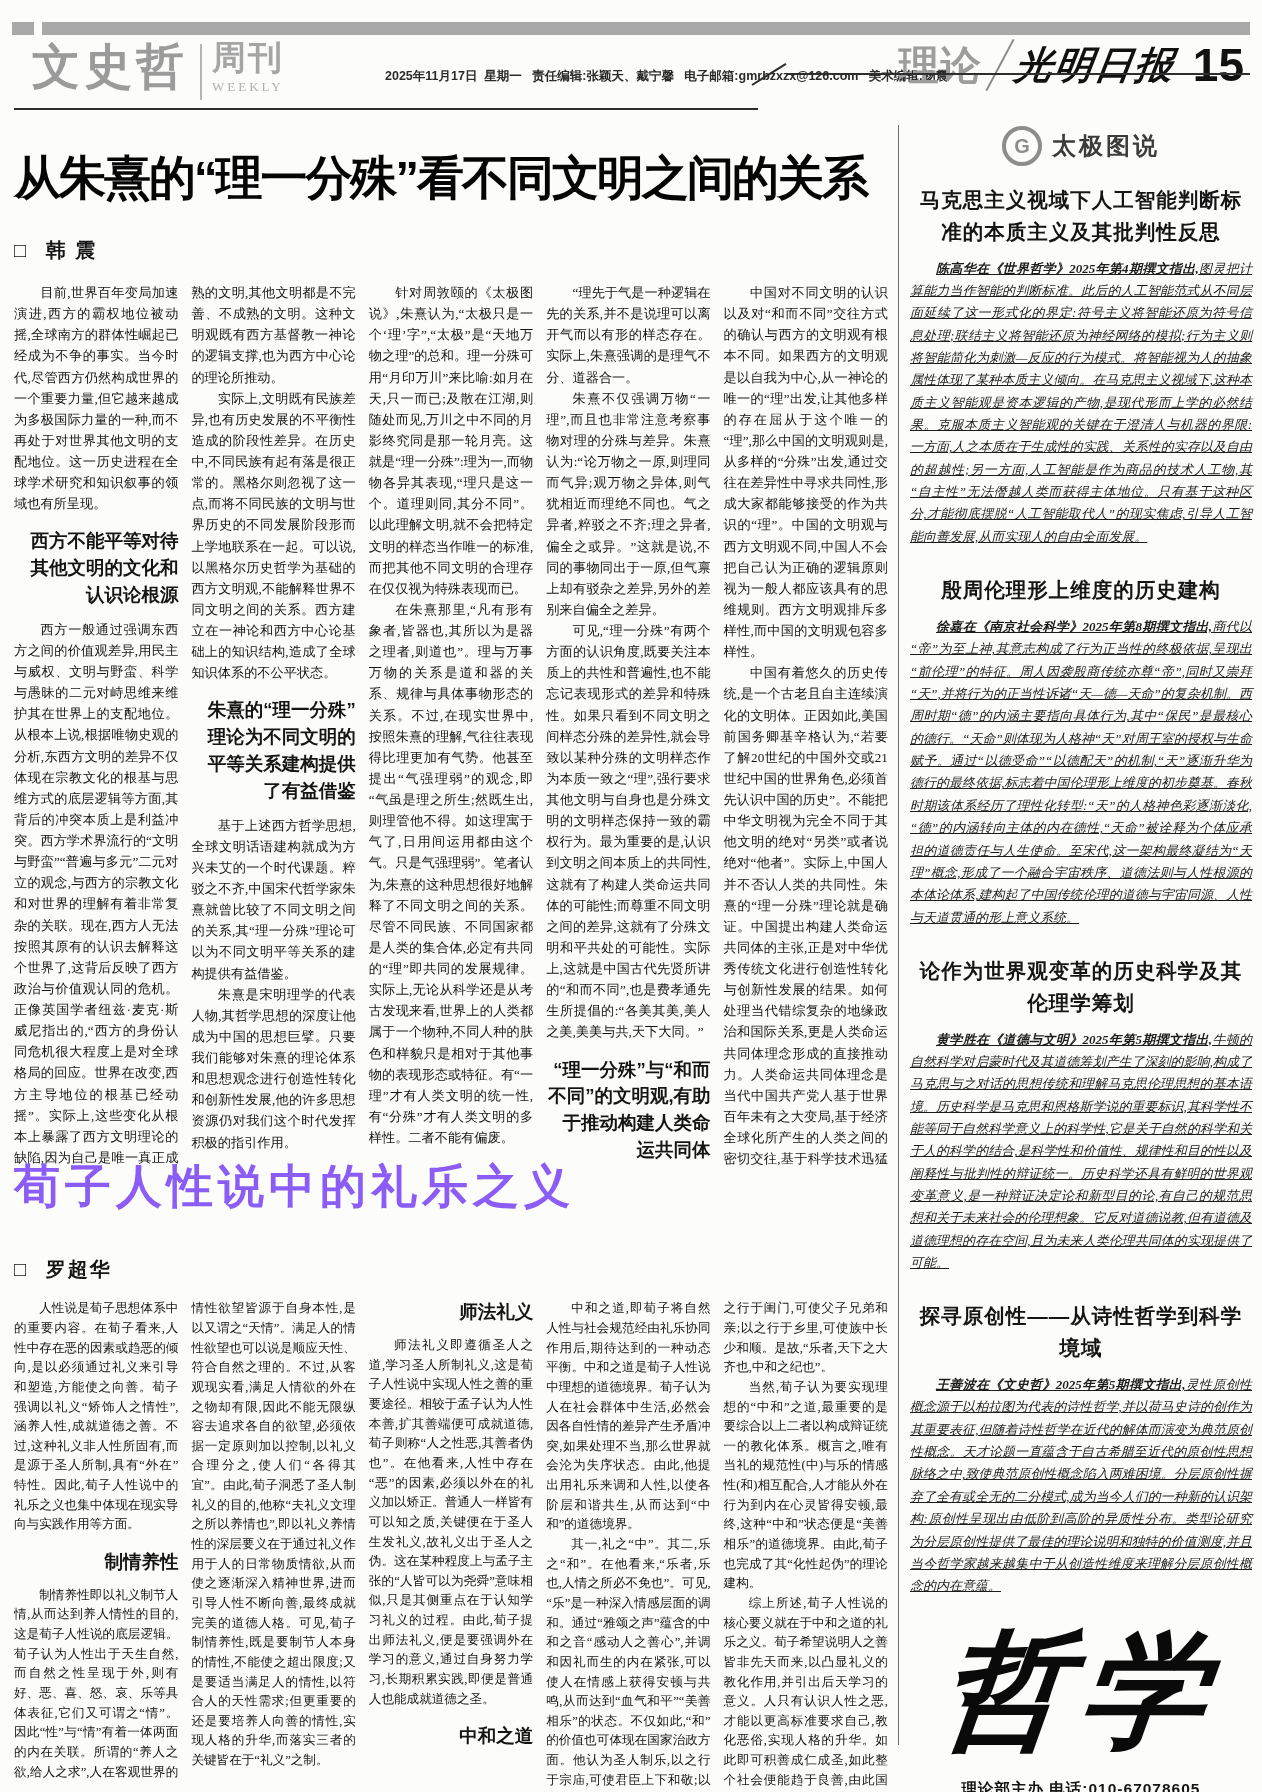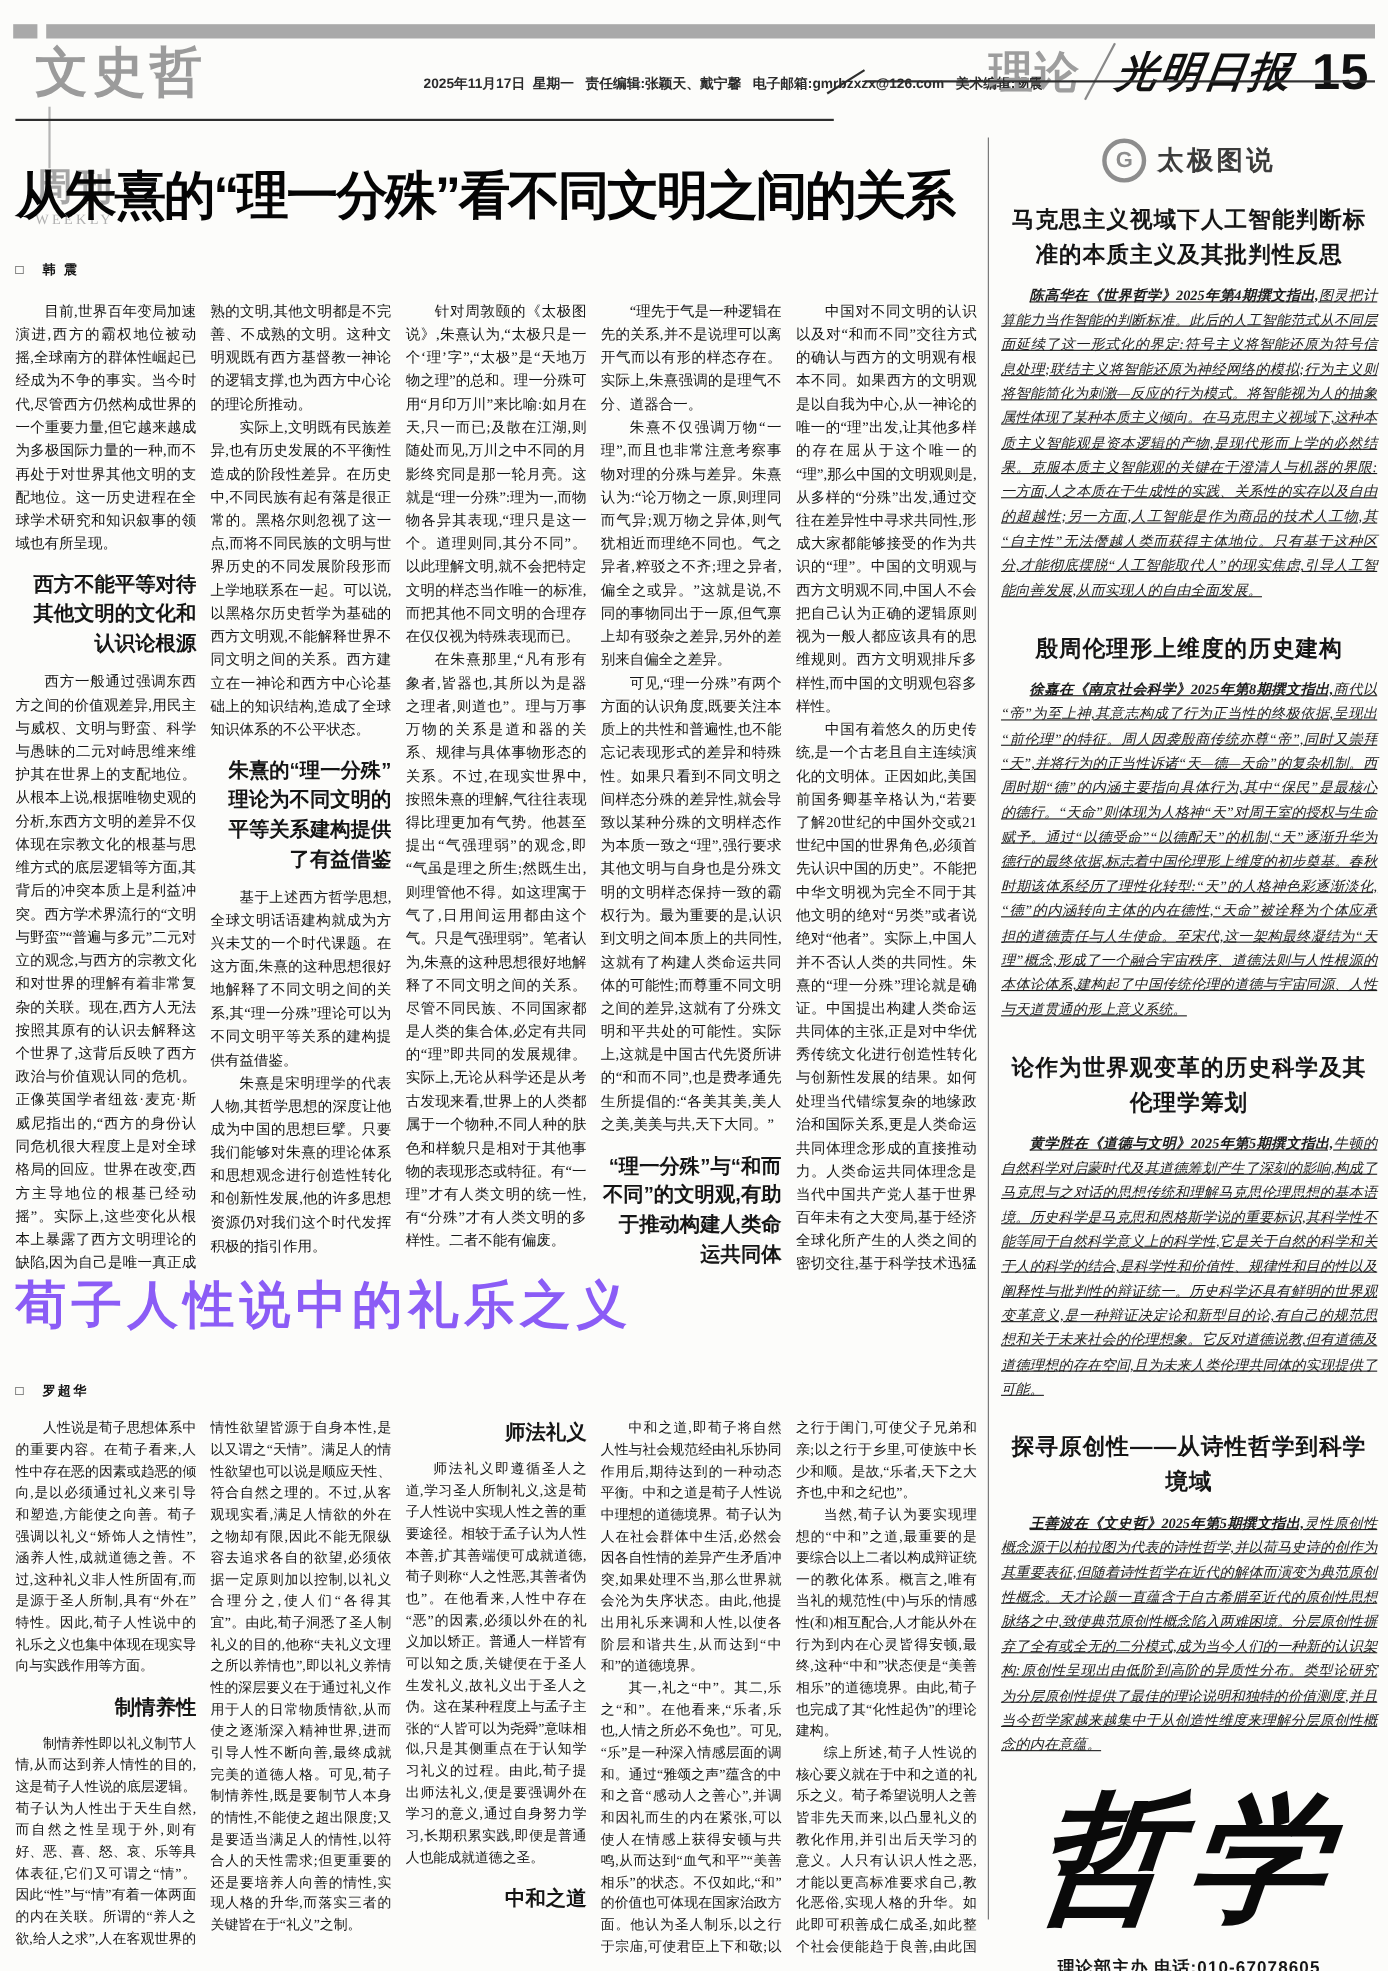--- a/index.html
+++ b/index.html
@@ -3,21 +3,21 @@
 <meta charset="utf-8">
 <style>
   html,body{margin:0;padding:0;background:#e8e8e4;}
   .page{position:relative;width:1262px;height:1792px;margin:0 auto;background:#fcfcfa;color:#151515;
         font-family:"Liberation Serif","DejaVu Serif",serif;overflow:hidden;}
   
   .topbar-sq{position:absolute;left:12px;top:22px;width:22px;height:13px;background:#a9a9a9;}
   .topbar{position:absolute;left:42px;top:22px;width:1208px;height:13px;background:#a9a9a9;}
   
   .masthead{position:absolute;left:14px;top:40px;width:1236px;height:72px;}
-  .mast-left{position:absolute;left:18px;top:0;display:flex;align-items:flex-start;color:#9b9b9b;flex-direction:column;}
+  .mast-left{position:absolute;left:18px;top:0;display:flex;align-items:flex-start;color:#9b9b9b;}
   .mast-logo{font-family:"DejaVu Serif","Liberation Serif",serif;font-size:48px;font-weight:bold;letter-spacing:4px;line-height:1.1;}
   .mast-sep{width:2px;height:56px;background:#b5b5b5;margin:4px 10px 0 12px;}
   .mast-weekly{display:flex;flex-direction:column;line-height:1;}
   .mast-weekly .zh{font-family:"Liberation Sans",sans-serif;font-size:34px;font-weight:bold;color:#a5a5a5;letter-spacing:2px;}
   .mast-weekly .en{font-size:13px;letter-spacing:3px;color:#b0b0b0;margin-top:6px;font-family:"Liberation Serif",serif;}
   .mast-center{position:absolute;left:371px;top:28px;width:560px;font-family:"Liberation Sans",sans-serif;
                font-size:12.5px;font-weight:bold;color:#2b2b2b;white-space:pre;}
   .mast-right{position:absolute;right:6px;top:-4px;display:flex;align-items:center;}
   .sec-tag{font-family:"Liberation Sans",sans-serif;font-size:40px;font-weight:bold;color:#9d9d9d;letter-spacing:2px;margin-right:16px;}
   .paper-script{font-family:"DejaVu Serif",serif;font-style:italic;font-weight:bold;font-size:38px;color:#111;
@@ -27,21 +27,21 @@
   
   .rule-l{position:absolute;left:14px;top:108px;width:744px;height:2px;background:#2e2e2e;}
   .rule-d{position:absolute;left:752px;top:84px;width:40px;height:2px;background:#2e2e2e;transform:rotate(-32deg);transform-origin:left center;}
   .rule-r{position:absolute;left:786px;top:73px;width:464px;height:2px;background:#2e2e2e;}
   
   .v-rule{position:absolute;left:898px;top:125px;width:1px;height:1620px;background:#6d6d6d;}
   
   .main-article{position:absolute;left:14px;top:120px;width:874px;}
   .headline{font-family:"Liberation Sans","DejaVu Sans",sans-serif;font-weight:bold;font-size:47px;
             letter-spacing:-2px;color:#050505;line-height:1.15;white-space:nowrap;}
-  .byline{font-family:"Liberation Sans",sans-serif;font-size:12px;font-weight:bold;margin-top:14px;letter-spacing:2px;}
+  .byline{font-family:"Liberation Sans",sans-serif;font-size:20px;font-weight:bold;margin-top:14px;letter-spacing:2px;}
   .byline .box{font-weight:normal;margin-right:10px;}
   .cols{column-gap:13px;text-align:justify;column-fill:auto;overflow:hidden;}
   .cols-main{margin-top:18px;column-count:5;height:905px;font-size:13.2px;line-height:1.6;}
   .bp{margin:0;text-indent:2em;}
   .col-head{font-family:Liberation Sans, sans-serif;font-weight:bold;font-size:18.5px;line-height:1.45;
             text-align:right;margin:14px 0 10px 0;break-inside:avoid;text-indent:0;}
   
   .second-article{position:absolute;left:14px;top:1118px;width:874px;}
   .headline2{font-family:"Liberation Sans","DejaVu Sans",sans-serif;font-weight:bold;font-size:46px;
              letter-spacing:5px;color:#8b5cf6;}
@@ -100,21 +100,21 @@
     <div class="byline">
       <span class="box">□</span>
       <span>韩  震</span>
     </div>
     <div class="cols cols-main" id="main-cols">
         <p class="bp">目前,世界百年变局加速演进,西方的霸权地位被动摇,全球南方的群体性崛起已经成为不争的事实。当今时代,尽管西方仍然构成世界的一个重要力量,但它越来越成为多极国际力量的一种,而不再处于对世界其他文明的支配地位。这一历史进程在全球学术研究和知识叙事的领域也有所呈现。</p>
         <div class="col-head">西方不能平等对待其他文明的文化和认识论根源</div>
         <p class="bp">西方一般通过强调东西方之间的价值观差异,用民主与威权、文明与野蛮、科学与愚昧的二元对峙思维来维护其在世界上的支配地位。从根本上说,根据唯物史观的分析,东西方文明的差异不仅体现在宗教文化的根基与思维方式的底层逻辑等方面,其背后的冲突本质上是利益冲突。西方学术界流行的“文明与野蛮”“普遍与多元”二元对立的观念,与西方的宗教文化和对世界的理解有着非常复杂的关联。现在,西方人无法按照其原有的认识去解释这个世界了,这背后反映了西方政治与价值观认同的危机。正像英国学者纽兹·麦克·斯威尼指出的,“西方的身份认同危机很大程度上是对全球格局的回应。世界在改变,西方主导地位的根基已经动摇”。实际上,这些变化从根本上暴露了西方文明理论的缺陷,因为自己是唯一真正成熟的文明,其他文明都是不完善、不成熟的文明。这种文明观既有西方基督教一神论的逻辑支撑,也为西方中心论的理论所推动。</p>
         <p class="bp">实际上,文明既有民族差异,也有历史发展的不平衡性造成的阶段性差异。在历史中,不同民族有起有落是很正常的。黑格尔则忽视了这一点,而将不同民族的文明与世界历史的不同发展阶段形而上学地联系在一起。可以说,以黑格尔历史哲学为基础的西方文明观,不能解释世界不同文明之间的关系。西方建立在一神论和西方中心论基础上的知识结构,造成了全球知识体系的不公平状态。</p>
         <div class="col-head">朱熹的“理一分殊”理论为不同文明的平等关系建构提供了有益借鉴</div>
-        <p class="bp">基于上述西方哲学思想,全球文明话语建构就成为方兴未艾的一个时代课题。在这方面,朱熹的这种思想很好地解释了不同文明之间的关系,其“理一分殊”理论可以为不同文明平等关系的建构提供有益借鉴。</p>
+        <p class="bp">基于上述西方哲学思想,全球文明话语建构就成为方兴未艾的一个时代课题。粹驳之不齐,中国宋代哲学家朱熹就曾比较了不同文明之间的关系,其“理一分殊”理论可以为不同文明平等关系的建构提供有益借鉴。</p>
         <p class="bp">朱熹是宋明理学的代表人物,其哲学思想的深度让他成为中国的思想巨擘。只要我们能够对朱熹的理论体系和思想观念进行创造性转化和创新性发展,他的许多思想资源仍对我们这个时代发挥积极的指引作用。</p>
         <p class="bp">针对周敦颐的《太极图说》,朱熹认为,“太极只是一个‘理’字”,“太极”是“天地万物之理”的总和。理一分殊可用“月印万川”来比喻:如月在天,只一而已;及散在江湖,则随处而见,万川之中不同的月影终究同是那一轮月亮。这就是“理一分殊”:理为一,而物物各异其表现,“理只是这一个。道理则同,其分不同”。以此理解文明,就不会把特定文明的样态当作唯一的标准,而把其他不同文明的合理存在仅仅视为特殊表现而已。</p>
         <p class="bp">在朱熹那里,“凡有形有象者,皆器也,其所以为是器之理者,则道也”。理与万事万物的关系是道和器的关系、规律与具体事物形态的关系。不过,在现实世界中,按照朱熹的理解,气往往表现得比理更加有气势。他甚至提出“气强理弱”的观念,即“气虽是理之所生;然既生出,则理管他不得。如这理寓于气了,日用间运用都由这个气。只是气强理弱”。笔者认为,朱熹的这种思想很好地解释了不同文明之间的关系。尽管不同民族、不同国家都是人类的集合体,必定有共同的“理”即共同的发展规律。实际上,无论从科学还是从考古发现来看,世界上的人类都属于一个物种,不同人种的肤色和样貌只是相对于其他事物的表现形态或特征。有“一理”才有人类文明的统一性,有“分殊”才有人类文明的多样性。二者不能有偏废。</p>
         <p class="bp">“理先于气是一种逻辑在先的关系,并不是说理可以离开气而以有形的样态存在。实际上,朱熹强调的是理气不分、道器合一。</p>
         <p class="bp">朱熹不仅强调万物“一理”,而且也非常注意考察事物对理的分殊与差异。朱熹认为:“论万物之一原,则理同而气异;观万物之异体,则气犹相近而理绝不同也。气之异者,粹驳之不齐;理之异者,偏全之或异。”这就是说,不同的事物同出于一原,但气禀上却有驳杂之差异,另外的差别来自偏全之差异。</p>
         <p class="bp">可见,“理一分殊”有两个方面的认识角度,既要关注本质上的共性和普遍性,也不能忘记表现形式的差异和特殊性。如果只看到不同文明之间样态分殊的差异性,就会导致以某种分殊的文明样态作为本质一致之“理”,强行要求其他文明与自身也是分殊文明的文明样态保持一致的霸权行为。最为重要的是,认识到文明之间本质上的共同性,这就有了构建人类命运共同体的可能性;而尊重不同文明之间的差异,这就有了分殊文明和平共处的可能性。实际上,这就是中国古代先贤所讲的“和而不同”,也是费孝通先生所提倡的:“各美其美,美人之美,美美与共,天下大同。”</p>
         <div class="col-head">“理一分殊”与“和而不同”的文明观,有助于推动构建人类命运共同体</div>
         <p class="bp">中国对不同文明的认识以及对“和而不同”交往方式的确认与西方的文明观有根本不同。如果西方的文明观是以自我为中心,从一神论的唯一的“理”出发,让其他多样的存在屈从于这个唯一的“理”,那么中国的文明观则是,从多样的“分殊”出发,通过交往在差异性中寻求共同性,形成大家都能够接受的作为共识的“理”。中国的文明观与西方文明观不同,中国人不会把自己认为正确的逻辑原则视为一般人都应该具有的思维规则。西方文明观排斥多样性,而中国的文明观包容多样性。</p>
         <p class="bp">中国有着悠久的历史传统,是一个古老且自主连续演化的文明体。正因如此,美国前国务卿基辛格认为,“若要了解20世纪的中国外交或21世纪中国的世界角色,必须首先认识中国的历史”。不能把中华文明视为完全不同于其他文明的绝对“另类”或者说绝对“他者”。实际上,中国人并不否认人类的共同性。朱熹的“理一分殊”理论就是确证。中国提出构建人类命运共同体的主张,正是对中华优秀传统文化进行创造性转化与创新性发展的结果。如何处理当代错综复杂的地缘政治和国际关系,更是人类命运共同体理念形成的直接推动力。人类命运共同体理念是当代中国共产党人基于世界百年未有之大变局,基于经济全球化所产生的人类之间的密切交往,基于科学技术迅猛发展带来的一系列全球性问题提出的,是一种致力于人类利益共存、合作共赢、休戚与共的文明价值观。</p>
       </div>

